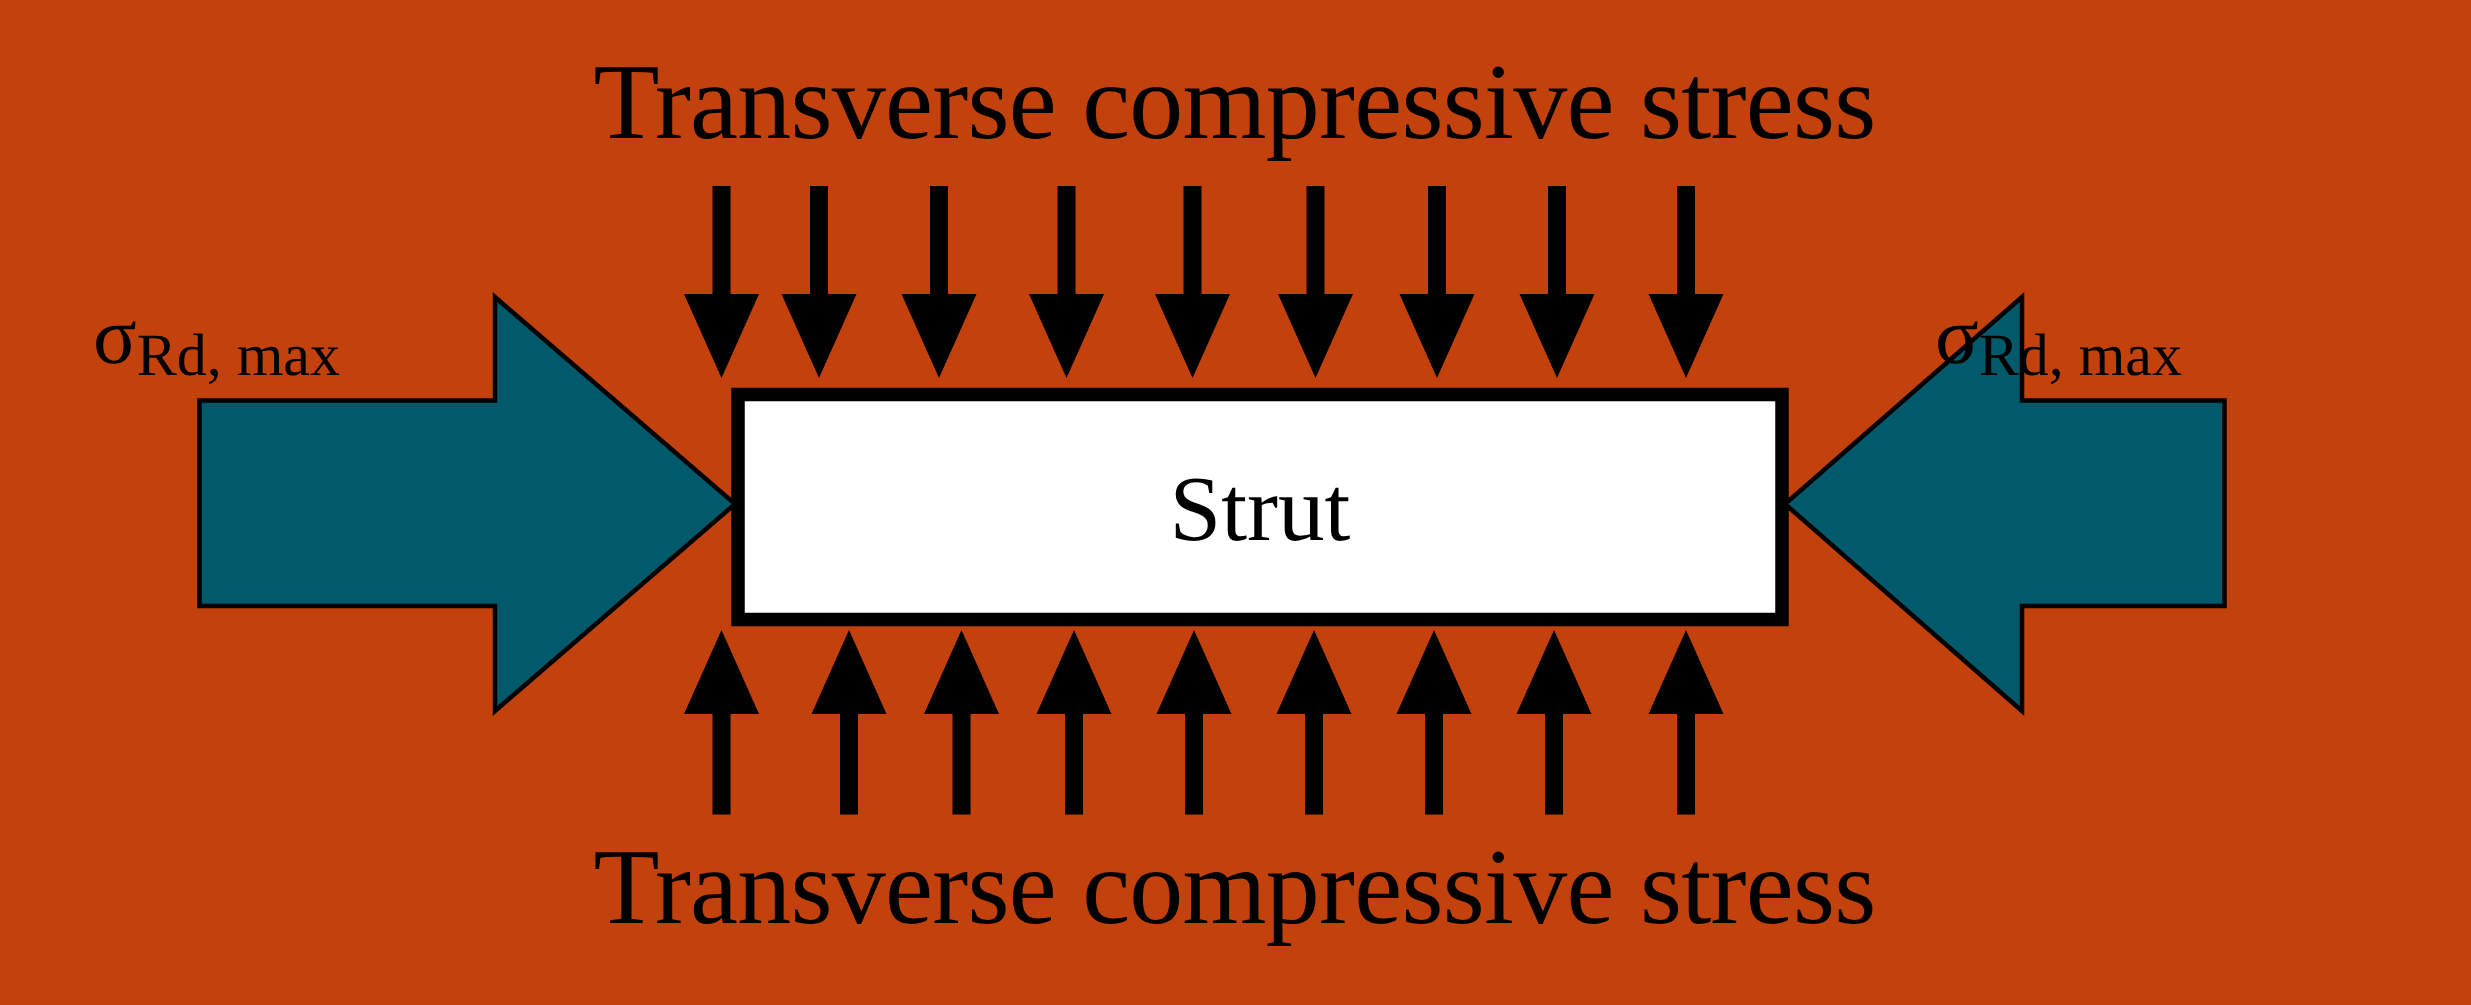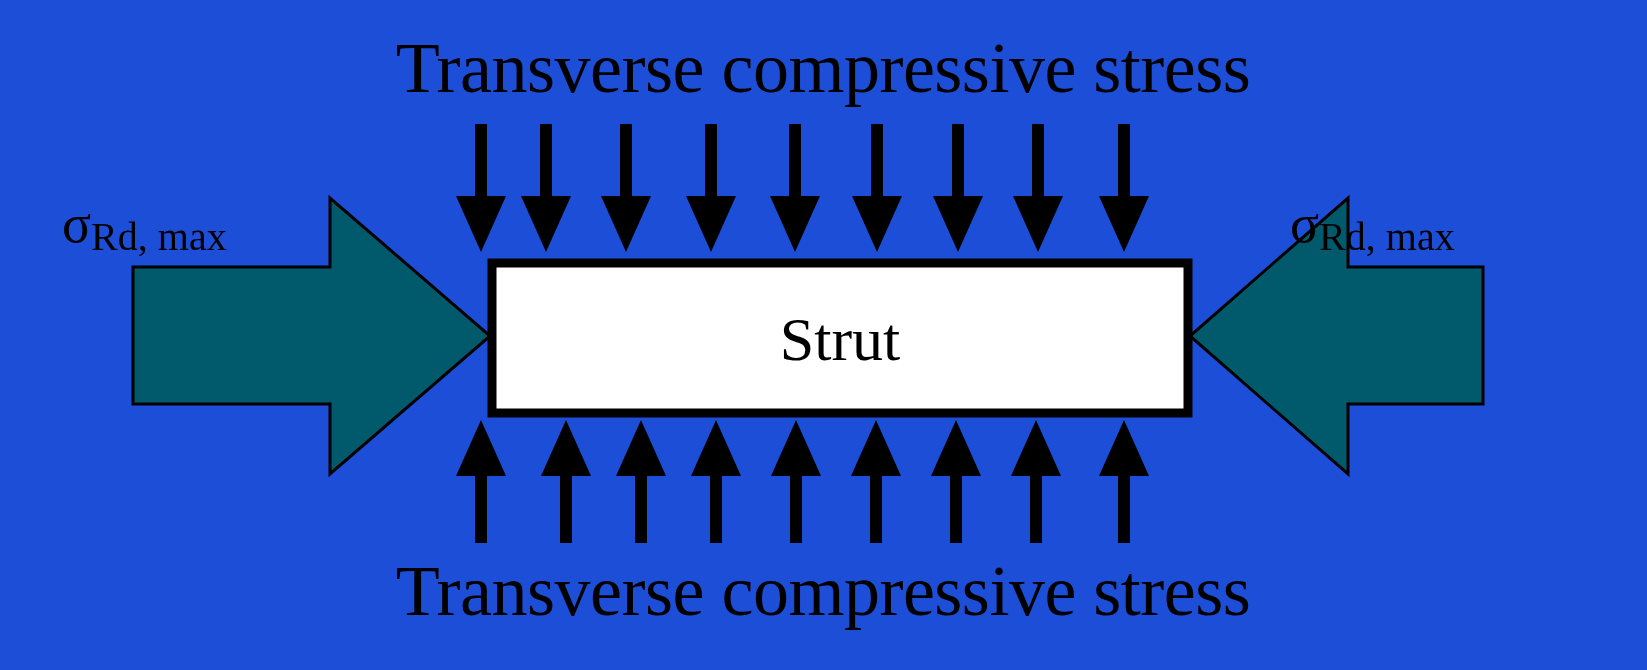--- a/index.html
+++ b/index.html
@@ -4,21 +4,21 @@
 <style>
   html, body {
     margin: 0;
     padding: 0;
     background: #ffffff;
   }
   #diagram-root {
     position: relative;
     width: 1647px;
     height: 670px;
-    background: #1d4ed8;
+    background: #c2410c;
     overflow: hidden;
     font-family: "Liberation Serif", "DejaVu Serif", serif;
   }
   svg#diagram-svg {
     position: absolute;
     left: 0;
     top: 0;
     width: 1647px;
     height: 670px;
     display: block;

